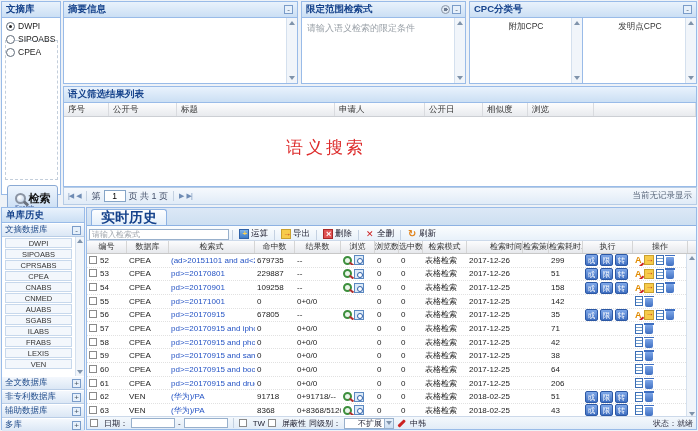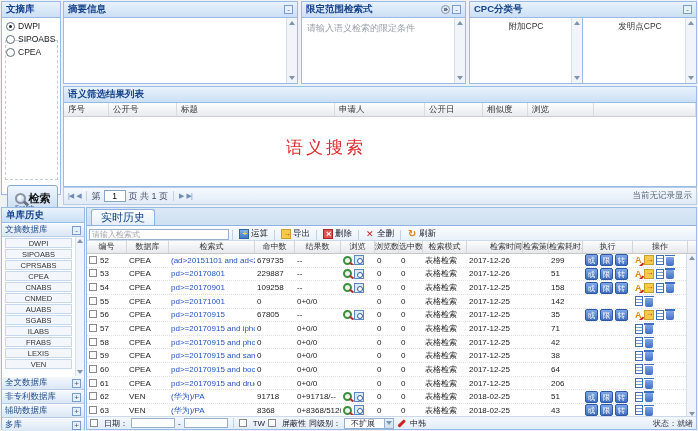--- a/index.html
+++ b/index.html
@@ -42,21 +42,21 @@
   .pg-empty{margin-left:auto;color:#5d6a7e;font-size:8.5px}
 
   
   .sec-hdr{height:14px;background:linear-gradient(#f4f8fd,#dbe7f5);border-bottom:1px solid #b9cde6;border-top:1px solid #fff;display:flex;align-items:center;padding:0 3px;color:#234e8c;font-size:8.5px;white-space:nowrap;overflow:hidden}
   .side-list{position:relative;height:139px;background:#fff;overflow:hidden}
   .side-item{height:10px;line-height:9px;margin:1px 12px 0 3px;background:#f3f7fc;border:1px solid #c7d8ec;text-align:center;font-size:7.5px;color:#333;overflow:hidden;cursor:pointer}
   .side-sb{position:absolute;right:0;top:0;bottom:0;width:9px;background:#f1f5fa;border-left:1px solid #d4e0ee;display:flex;flex-direction:column;justify-content:space-between;align-items:center;padding:2px 0}
 
   
   .tabstrip{height:18px;background:linear-gradient(#dcE8f6,#cddff1);border-bottom:1px solid #8db2e3;display:flex;align-items:flex-end;padding-left:4px}
-  .tab{height:16px;padding:0 9px;background:linear-gradient(#fdfeff,#e4effa);border:1px solid #8db2e3;border-bottom:none;border-radius:3px 3px 0 0;color:#15428b;font-weight:normal;font-size:11px;line-height:15px;cursor:pointer}
+  .tab{height:16px;padding:0 9px;background:linear-gradient(#fdfeff,#e4effa);border:1px solid #8db2e3;border-bottom:none;border-radius:3px 3px 0 0;color:#15428b;font-weight:bold;font-size:14px;line-height:15px;cursor:pointer}
   .toolbar{height:15px;background:linear-gradient(#fbfdfe,#e8f1fa);border-bottom:1px solid #ccd9ea;display:flex;align-items:flex-end;padding:0 2px;gap:1px}
   #tb-input{width:140px;height:11px;border:1px solid #98b0cc;font-size:8px;padding:0 2px;background:#fff;color:#333}
   #tb-input::placeholder{color:#a0a6ad}
   .tb-btn{display:flex;align-items:center;gap:2px;font-size:8.5px;color:#223;padding:0 3px;cursor:pointer;white-space:nowrap}
   .ti{width:10px;height:10px;display:inline-block;position:relative}
   .calculate-icon{background:linear-gradient(#7fb2e8,#3e7cc7);border:1px solid #2f62a8;color:#fff;font-size:8px;line-height:8px;text-align:center}
   .calculate-icon::after{content:"+";position:absolute;left:2.5px;top:0;color:#ffd34d;font-weight:bold}
   .export-icon{background:#f7cb4a;border:1px solid #c9a02e}
   .export-icon::after{content:"\2192";position:absolute;left:1px;top:-1px;color:#c03020;font-weight:bold;font-size:8px}
   .delete-icon{background:#e05252;border:1px solid #a82828}
@@ -81,21 +81,21 @@
   .ic-an::after{content:"";position:absolute;right:-2px;bottom:0;width:5px;height:1.5px;background:#c22;transform:rotate(-40deg)}
   .ic-exp{width:10px;height:10px;background:#f7cb4a;border:1px solid #c9a02e;position:relative;display:inline-block;cursor:pointer}
   .ic-exp::after{content:"\2192";position:absolute;left:1px;top:-1.5px;color:#c03020;font-weight:bold;font-size:8px}
   .ic-doc{width:8px;height:10px;background:linear-gradient(#fff 0 2px,#6f9ccc 2px 3px,#fff 3px 5px,#6f9ccc 5px 6px,#fff 6px);border:1px solid #3a6db5;display:inline-block;cursor:pointer}
   .ic-trash{width:8px;height:9px;background:linear-gradient(#7ea7e8,#3f6fc1);border-radius:1px 1px 2px 2px;position:relative;display:inline-block;margin-top:2px;cursor:pointer}
   .ic-trash::before{content:"";position:absolute;left:-1px;top:-2px;width:10px;height:1.5px;background:#3f6fc1}
   .gsb{position:absolute;right:0;top:0;bottom:0;width:10px;background:#f1f5fa;border-left:1px solid #d4e0ee;display:flex;flex-direction:column;justify-content:space-between;align-items:center;padding:2px 0}
 
   .fbar{position:absolute;left:0;right:0;bottom:0;height:13px;background:linear-gradient(#f4f8fc,#e2ecf7);border-top:1px solid #ccd9ea;display:flex;align-items:center;gap:3px;padding:0 3px;font-size:8px;color:#223}
   .f-input{width:44px;height:10px;border:1px solid #98b0cc;background:#fff;padding:0 1px;font-size:8px}
-  .dd{display:flex;width:50px;height:11px;border:1px solid #98b0cc;background:#fff;font-size:8px;align-items:center;padding-left:6px;cursor:pointer}
+  .dd{display:flex;width:50px;height:11px;border:1px solid #98b0cc;background:#fff;font-size:8px;align-items:center;padding-left:13px;cursor:pointer}
   .dd-btn{margin-left:auto;width:9px;height:100%;background:linear-gradient(#e8f1fb,#cddff2);border-left:1px solid #98b0cc;display:flex;align-items:center;justify-content:center}
   .i-pencil{width:10px;height:10px;position:relative;display:inline-block;cursor:pointer}
   .i-pencil::before{content:"";position:absolute;width:9px;height:2.5px;background:#c22;transform:rotate(-45deg);top:4px;left:0;border-radius:1px}
   .f-status{margin-left:auto;color:#334;font-size:8px}
 
   
   .cpc-col{position:absolute;top:0;bottom:0;overflow:hidden}
   .cpc-label{text-align:center;font-size:8.5px;color:#333;padding-top:3px}
 
   #annot{position:absolute;left:286px;top:136px;font-size:17px;color:#dd2b2b;letter-spacing:3px;font-weight:500}

